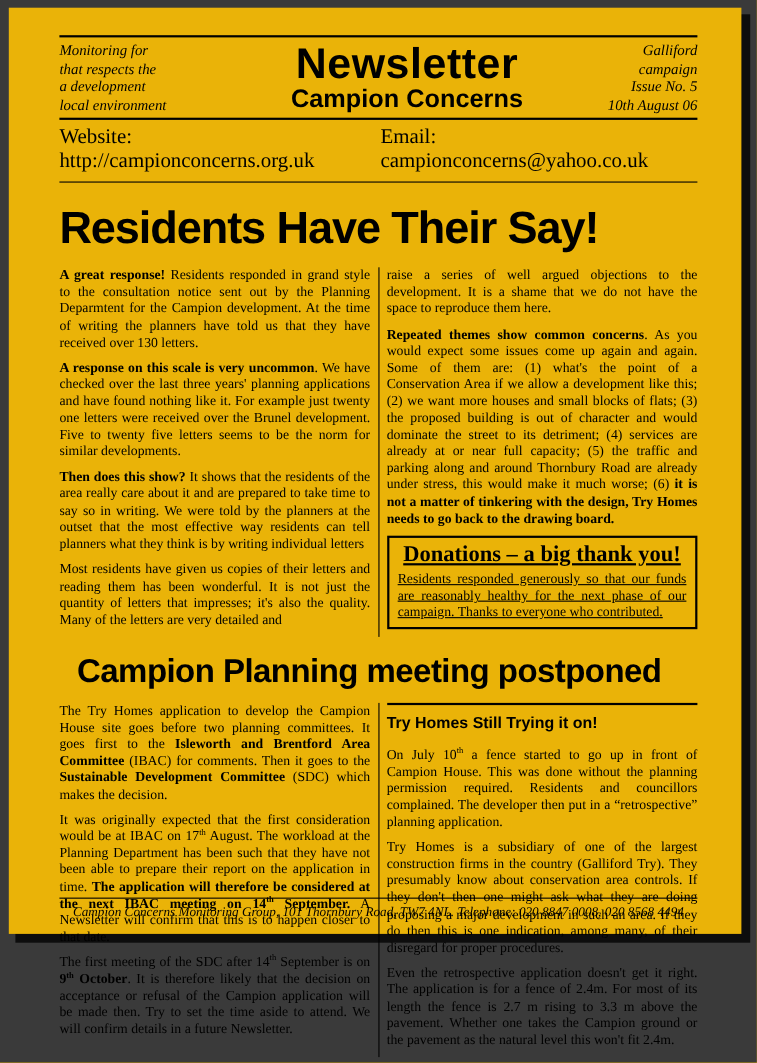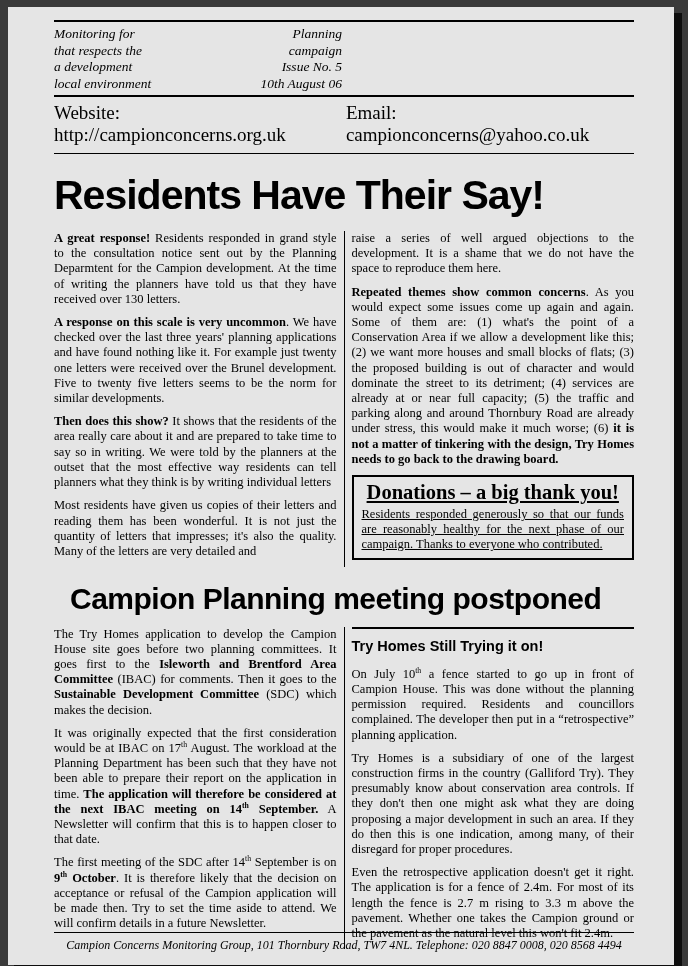--- a/index.html
+++ b/index.html
@@ -5,24 +5,24 @@
   html,body { margin:0; padding:0; }
   body {
     width:688px; height:966px;
     background:#3a3a3a;
     font-family:"Liberation Serif", serif;
     position:relative;
     overflow:hidden;
   }
   .page {
     position:absolute; left:8px; top:7px;
-    width:666px; height:958px;
-    background:#e5e5e5;
+    width:666px; height:842px;
+    background:#eab308;
     box-sizing:border-box;
-    padding:13px 40px 0 46px;
+    padding:25px 40px 0 46px;
     box-shadow:7px 7px 0 1px #0d0d0d;
   }
   .rule-thick { border-top:2px solid #000; }
   .rule-thin  { border-top:1px solid #000; }
 
   
   .masthead { display:flex; align-items:stretch; padding:4px 0 3px 0; }
   .mast-left  { width:170px; font-style:italic; font-size:13.5px; line-height:16.5px; }
   .mast-center{ flex:1; text-align:center; padding-top:2px; }
   .mast-right { width:118px; font-style:italic; font-size:13.5px; line-height:16.5px; text-align:right; }
@@ -78,22 +78,26 @@
 
   <div class="rule-thick"></div>
 
   <div class="masthead">
     <div class="mast-left">
       <div>Monitoring for</div>
       <div>that respects the</div>
       <div>a development</div>
       <div>local environment</div>
     </div>
+    <div class="mast-center">
+      <div class="nl-title">Newsletter</div>
+      <div class="nl-subtitle">Campion Concerns</div>
+    </div>
     <div class="mast-right">
-      <div>Planning</div>
+      <div>Galliford</div>
       <div>campaign</div>
       <div>Issue No. 5</div>
       <div>10th August 06</div>
     </div>
   </div>
 
   <div class="rule-thick"></div>
 
   <div class="contact-row">
     <span>Website: http://campionconcerns.org.uk</span>

